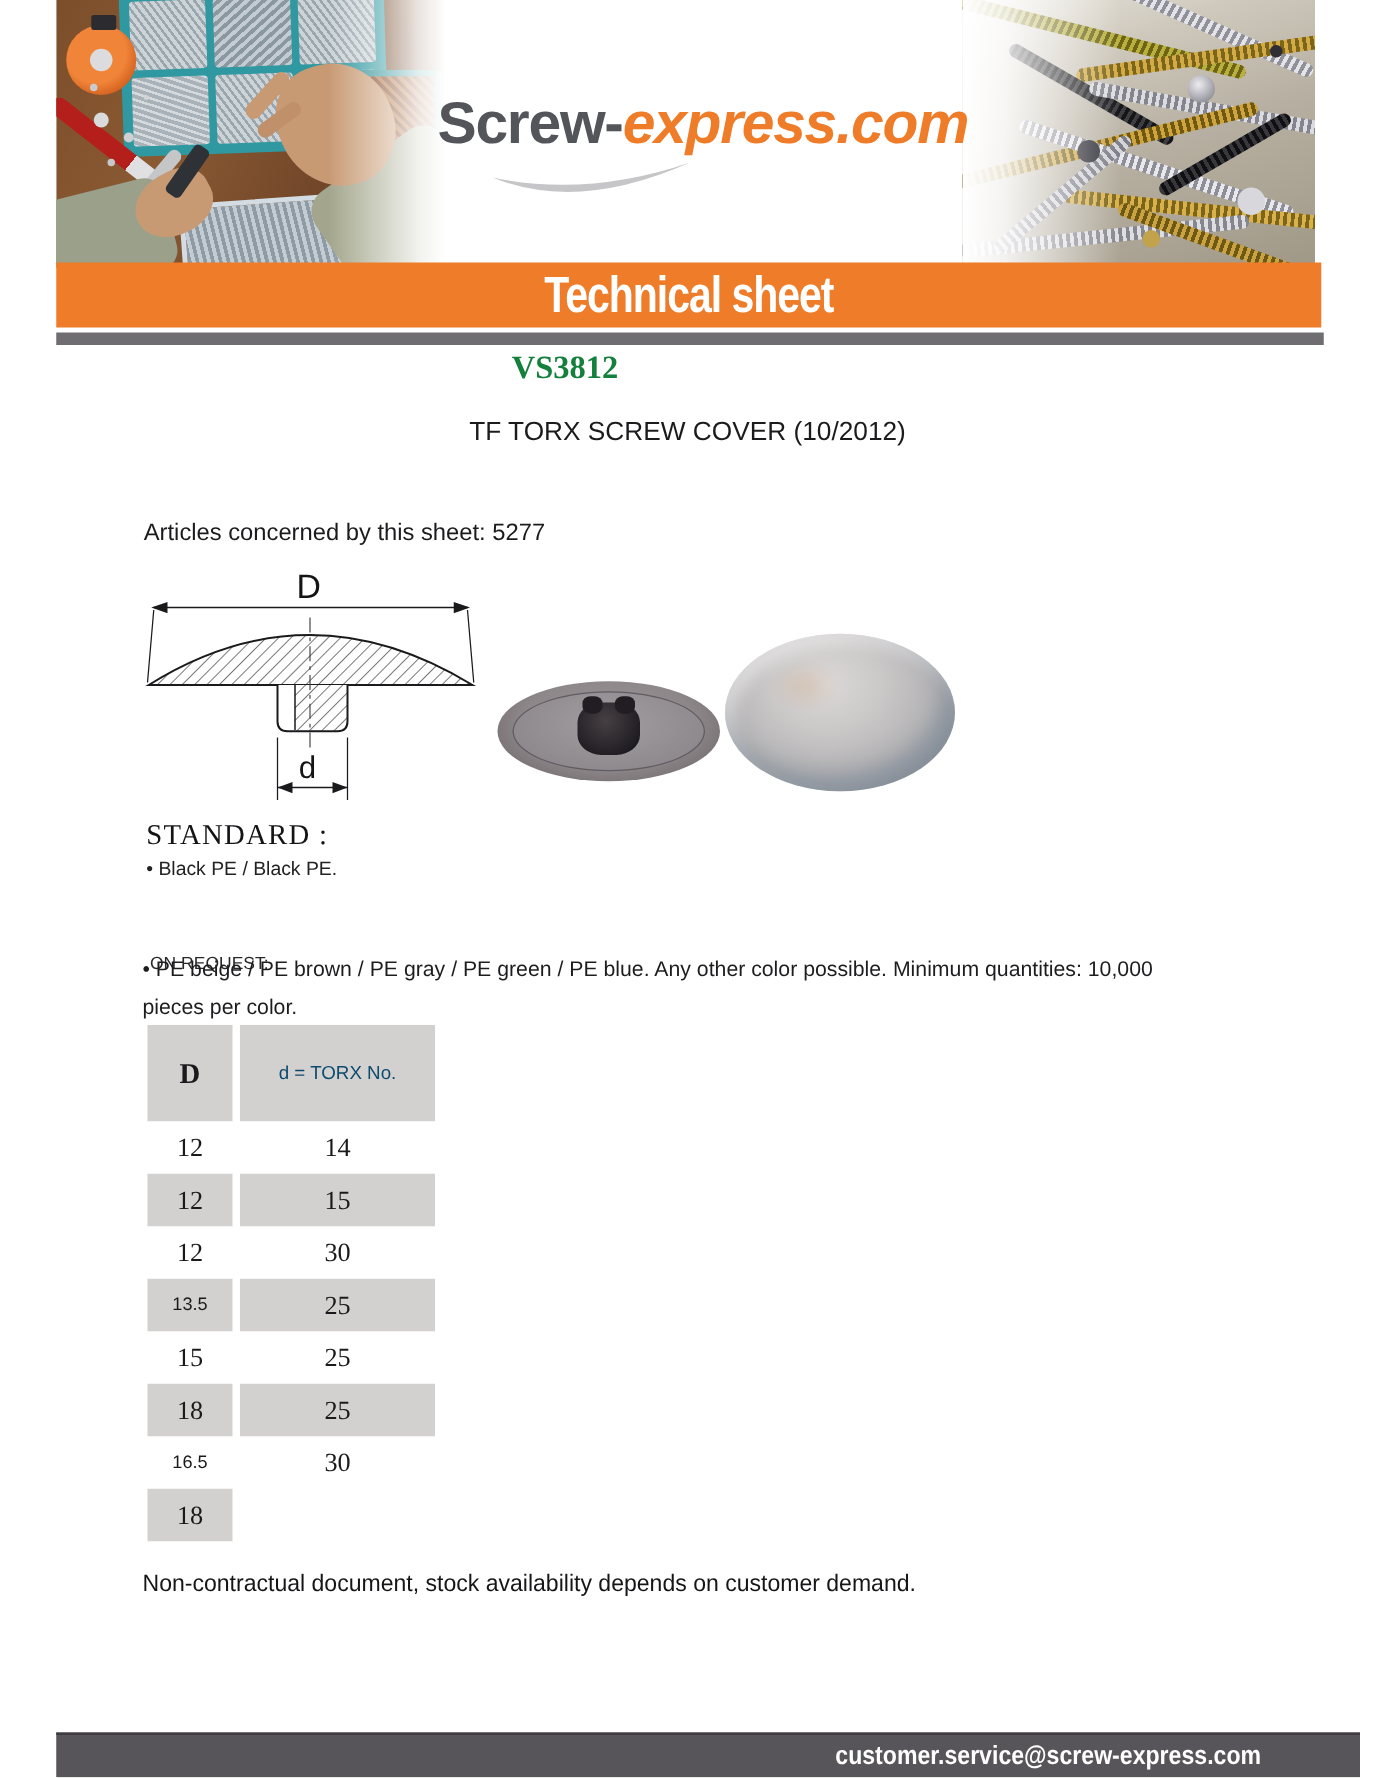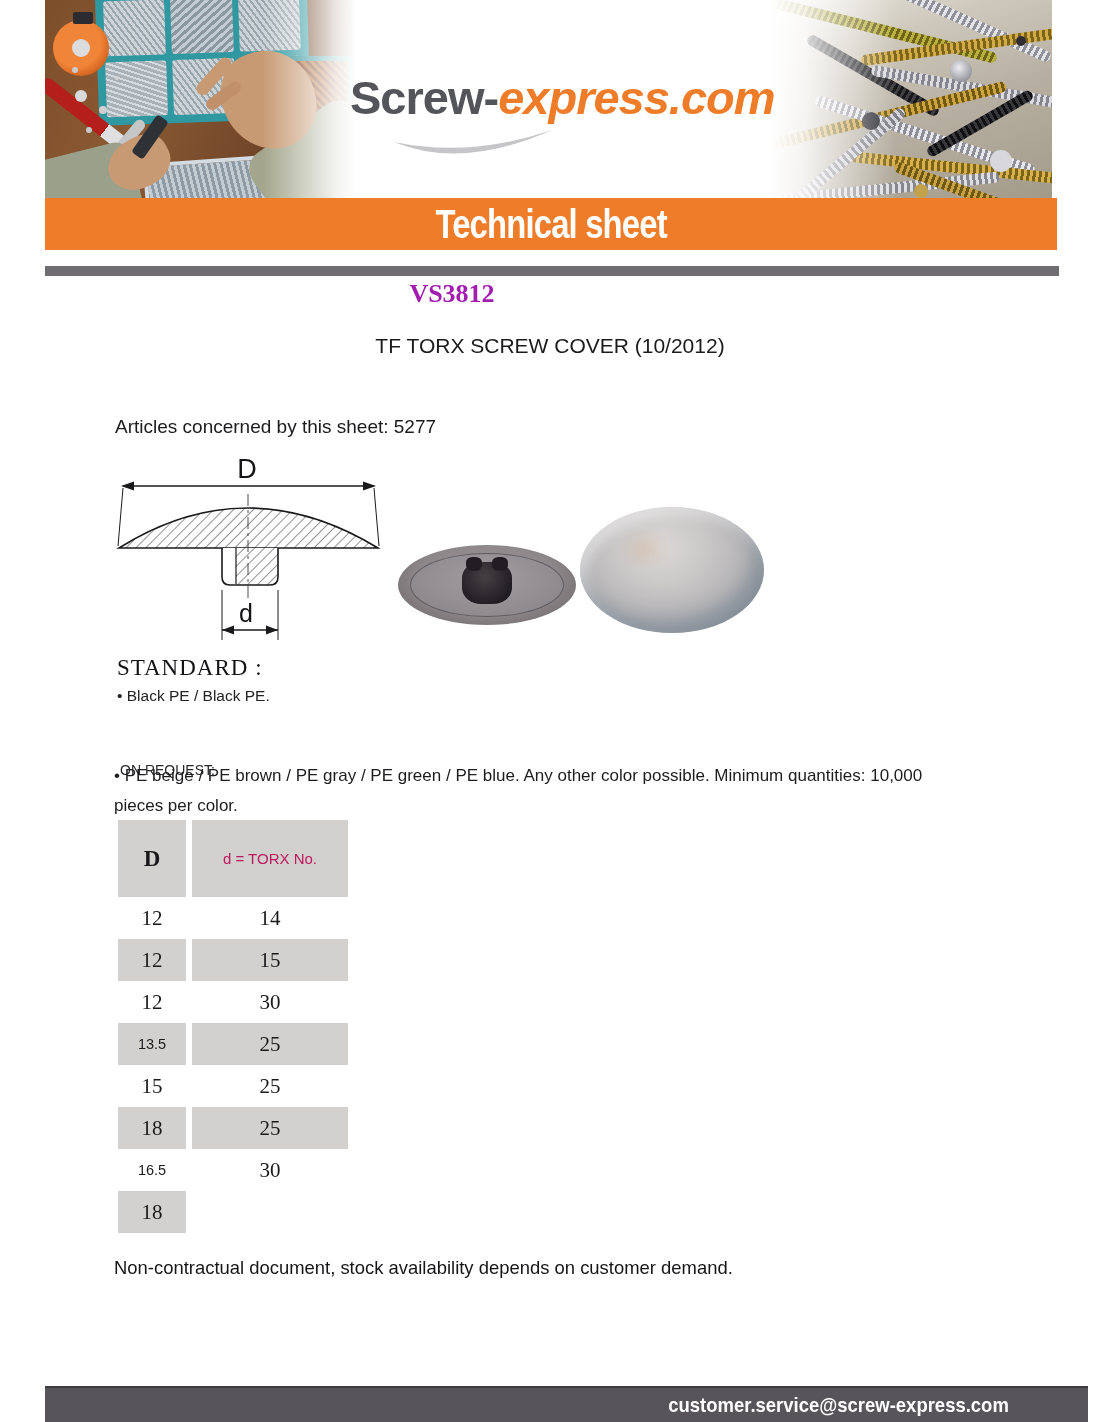--- a/index.html
+++ b/index.html
@@ -62,28 +62,28 @@
   .rp-fade{position:absolute;inset:0;background:linear-gradient(to left,rgba(255,255,255,0) 55%,rgba(255,255,255,.85) 88%,#fff 100%);}
 
   
   #logo-line{position:absolute;left:350px;top:70px;width:420px;text-align:center;
              font-size:47px;font-weight:bold;letter-spacing:-1px;white-space:nowrap;}
   #logo-part1{color:var(--logo-gray,#54555A);}
   #logo-part2{color:var(--accent-orange,#EE7C28);font-style:italic;}
   #logo-swoosh{position:absolute;left:392px;top:126px;width:162px;height:36px;}
 
   
-  #banner{position:absolute;left:45px;top:198px;width:1012px;height:52px;background:var(--accent-orange,#EE7C28);
+  #banner{position:absolute;left:45px;top:210px;width:1012px;height:52px;background:var(--accent-orange,#EE7C28);
           display:flex;align-items:center;justify-content:center;}
   #banner-title{color:#fff;font-weight:bold;font-size:40px;letter-spacing:-1px;transform:scale(.82,1.02);white-space:nowrap;}
   #gray-strip{position:absolute;left:45px;top:266px;width:1014px;height:10px;background:var(--divider-gray,#6F6D72);}
 
   
   #doc-code{position:absolute;left:0;top:279px;width:904px;text-align:center;
-            font-family:"Liberation Serif",serif;font-weight:bold;font-size:26px;color:#a21caf;}
+            font-family:"Liberation Serif",serif;font-weight:bold;font-size:26px;color:#15803d;}
   #doc-title{position:absolute;left:0;top:334px;width:1100px;text-align:center;font-size:21px;color:#1b1b1d;}
   #articles-note{position:absolute;left:115px;top:416px;font-size:19px;color:#1b1b1d;}
 
   
   #drawing{position:absolute;left:100px;top:450px;width:300px;height:200px;}
 
   
   #photo-disc{position:absolute;left:398px;top:545px;width:178px;height:80px;border-radius:50%;
      background:radial-gradient(ellipse at 50% 42%,#9d979a 0%,#8d8789 55%,#767072 80%,#5f5a5d 100%);}
   #disc-inner{position:absolute;left:12px;top:8px;right:12px;bottom:8px;border-radius:50%;
@@ -109,21 +109,21 @@
   
   #spec-table{position:absolute;left:118px;top:820px;}
   .trow{display:flex;gap:6px;height:42px;margin:0;}
   .trow.thead-row{height:77px;}
   .tcell{display:flex;align-items:center;justify-content:center;
          font-family:"Liberation Serif",serif;font-size:21px;color:#1a1a1c;}
   .cD{width:68px;} .cT{width:156px;}
   .thead-row .tcell{background:var(--row-gray,#D2D1CF);}
   .trow.shaded .tcell{background:var(--row-gray,#D2D1CF);}
   .thead-row .cD{font-weight:bold;font-size:23px;}
-  .thead-row .cT{font-family:"Liberation Sans",sans-serif;font-size:15px;color:#be185d;}
+  .thead-row .cT{font-family:"Liberation Sans",sans-serif;font-size:15px;color:#0c4a6e;}
   .tcell.dec{font-family:"Liberation Sans",sans-serif;font-size:14.5px;}
 
   
   #footer-note{position:absolute;left:114px;top:1257px;font-size:19px;color:#161618;
                transform:scaleX(.97);transform-origin:left;}
   #footer-bar{position:absolute;left:45px;top:1386px;width:1043px;height:36px;background:var(--bar-gray,#57555A);
               border-top:2px solid #3e3c41;box-sizing:border-box;display:flex;align-items:center;justify-content:flex-end;}
   #footer-email{color:#fff;font-weight:bold;font-size:21px;padding-right:90px;
                 transform:scaleX(.88);transform-origin:right;white-space:nowrap;}
 </style>

